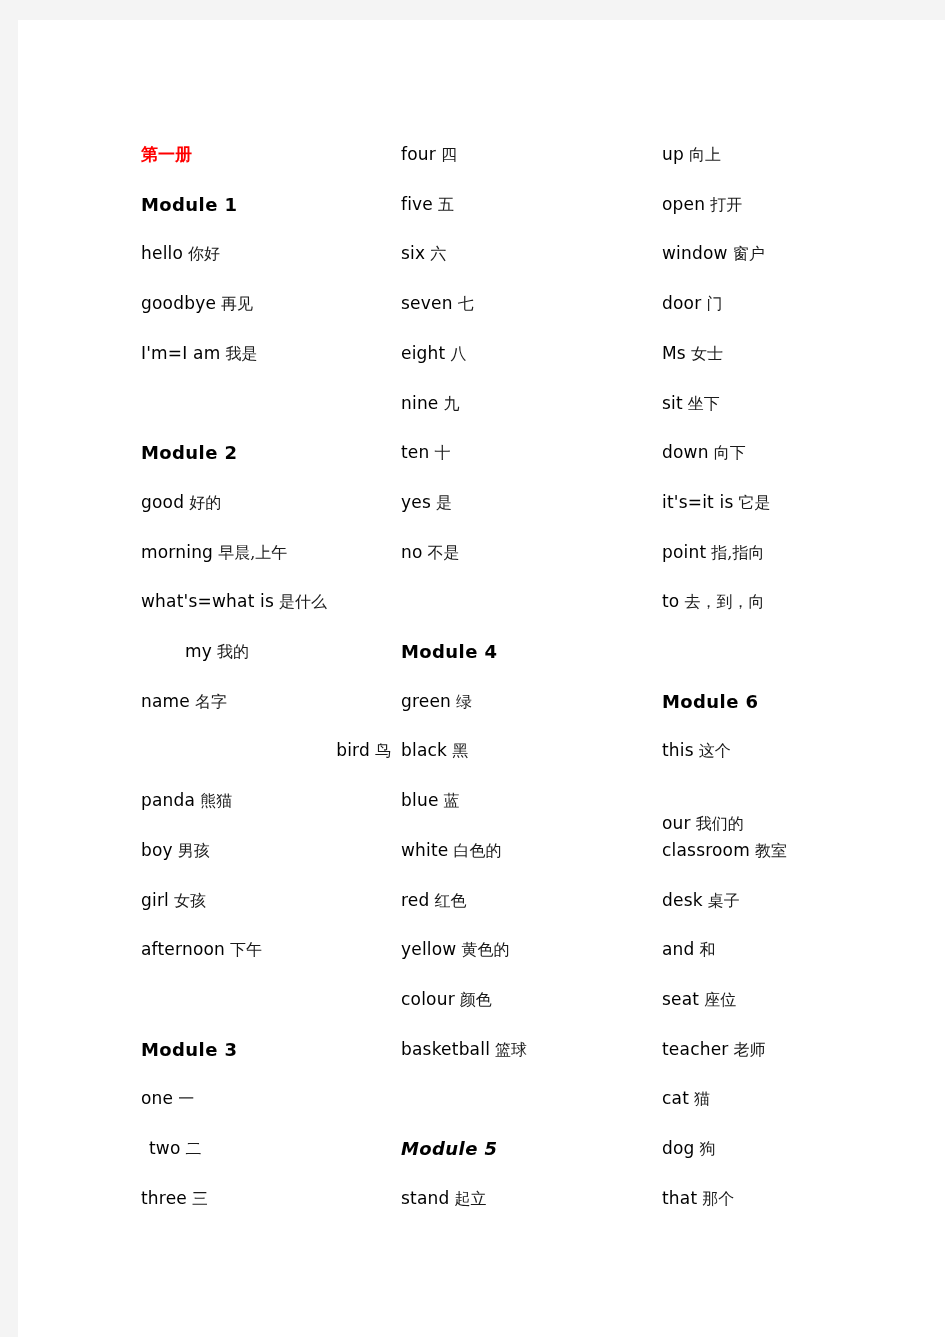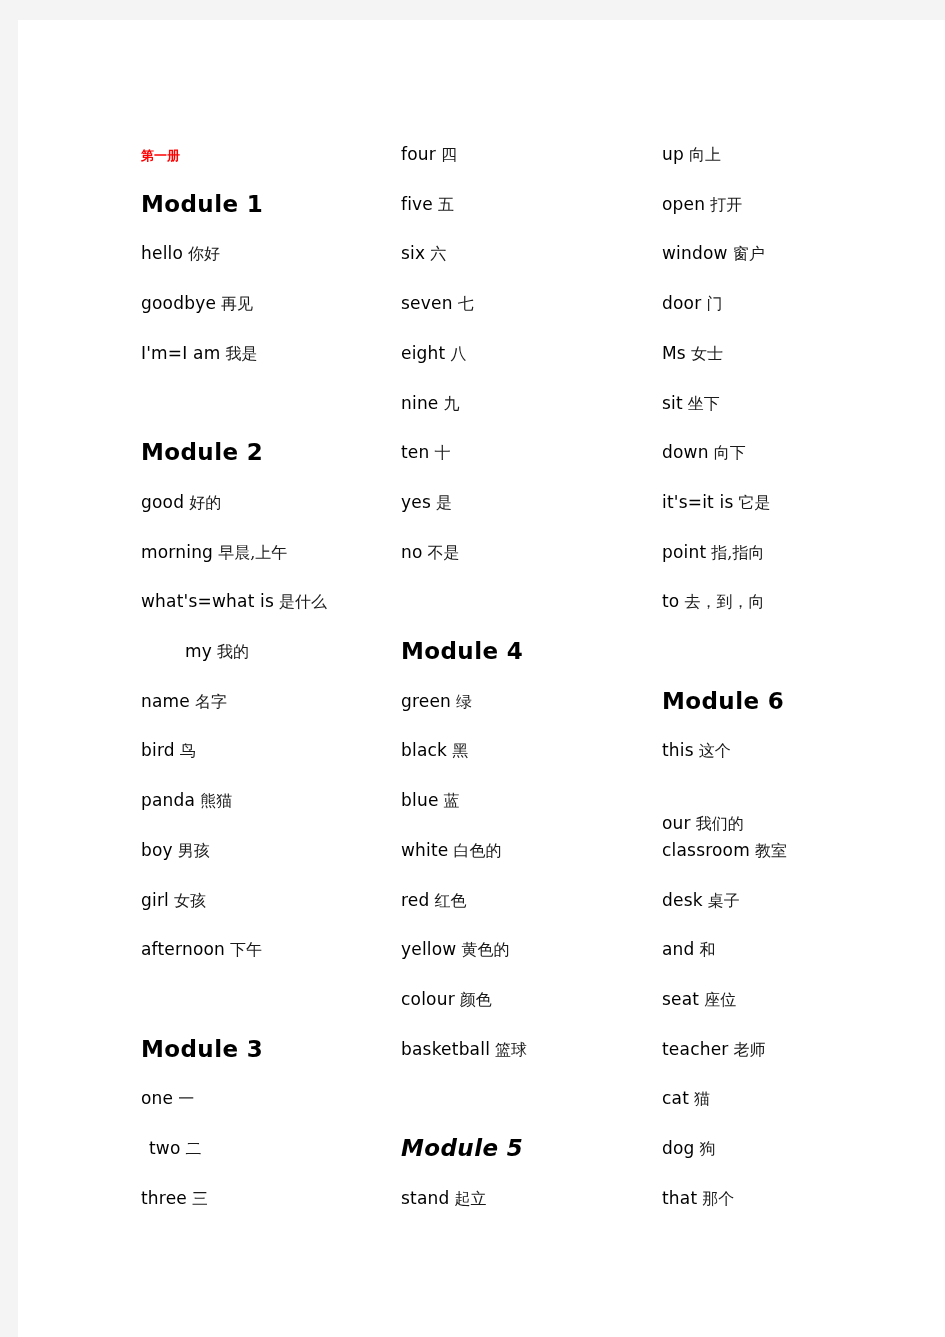--- a/index.html
+++ b/index.html
@@ -47,27 +47,27 @@
   }
   .zh {
     font-family: "DejaVu Serif", serif;
     font-size: 16px;
     color: #1a1a1a;
   }
   .gap { display: inline-block; width: 5px; }
 
   .doc-title {
     font-family: "DejaVu Serif", serif;
-    font-size: 13px;
+    font-size: 17px;
     font-weight: bold;
     color: #ff0000;
   }
   .module-head {
     font-family: "DejaVu Sans", sans-serif;
-    font-size: 23px;
+    font-size: 18px;
     font-weight: bold;
     color: #000000;
     letter-spacing: 0.4px;
   }
 </style>
 </head>
 <body>
 
 <div id="page">
   <div class="column" id="col-1">
@@ -75,21 +75,21 @@
       <div class="row" style="top: 159.7px;"><span class="module-head">Module 1</span></div>
       <div class="row" style="top: 209.4px;"><span class="en">hello</span><span class="gap"></span><span class="zh">你好</span></div>
       <div class="row" style="top: 259.1px;"><span class="en">goodbye</span><span class="gap"></span><span class="zh">再见</span></div>
       <div class="row" style="top: 308.8px;"><span class="en">I'm=I am</span><span class="gap"></span><span class="zh">我是</span></div>
       <div class="row" style="top: 408.2px;"><span class="module-head">Module 2</span></div>
       <div class="row" style="top: 457.9px;"><span class="en">good</span><span class="gap"></span><span class="zh">好的</span></div>
       <div class="row" style="top: 507.6px;"><span class="en">morning</span><span class="gap"></span><span class="zh">早晨,上午</span></div>
       <div class="row" style="top: 557.3px;"><span class="en">what's=what is</span><span class="gap"></span><span class="zh">是什么</span></div>
       <div class="row" style="top: 607px; margin-left: 44px;"><span class="en">my</span><span class="gap"></span><span class="zh">我的</span></div>
       <div class="row" style="top: 656.7px;"><span class="en">name</span><span class="gap"></span><span class="zh">名字</span></div>
-      <div class="row" style="top: 706.4px;"><span class="en">bird</span><span class="gap"></span><span class="zh">鸟</span></div>
+      <div class="row" style="top: 706.4px; text-align: right;"><span class="en">bird</span><span class="gap"></span><span class="zh">鸟</span></div>
       <div class="row" style="top: 756.1px;"><span class="en">panda</span><span class="gap"></span><span class="zh">熊猫</span></div>
       <div class="row" style="top: 805.8px;"><span class="en">boy</span><span class="gap"></span><span class="zh">男孩</span></div>
       <div class="row" style="top: 855.5px;"><span class="en">girl</span><span class="gap"></span><span class="zh">女孩</span></div>
       <div class="row" style="top: 905.2px;"><span class="en">afternoon</span><span class="gap"></span><span class="zh">下午</span></div>
       <div class="row" style="top: 1004.6px;"><span class="module-head">Module 3</span></div>
       <div class="row" style="top: 1054.3px;"><span class="en">one</span><span class="gap"></span><span class="zh">一</span></div>
       <div class="row" style="top: 1104px; margin-left: 8px;"><span class="en">two</span><span class="gap"></span><span class="zh">二</span></div>
       <div class="row" style="top: 1153.7px;"><span class="en">three</span><span class="gap"></span><span class="zh">三</span></div>
     </div>
   <div class="column" id="col-2">

